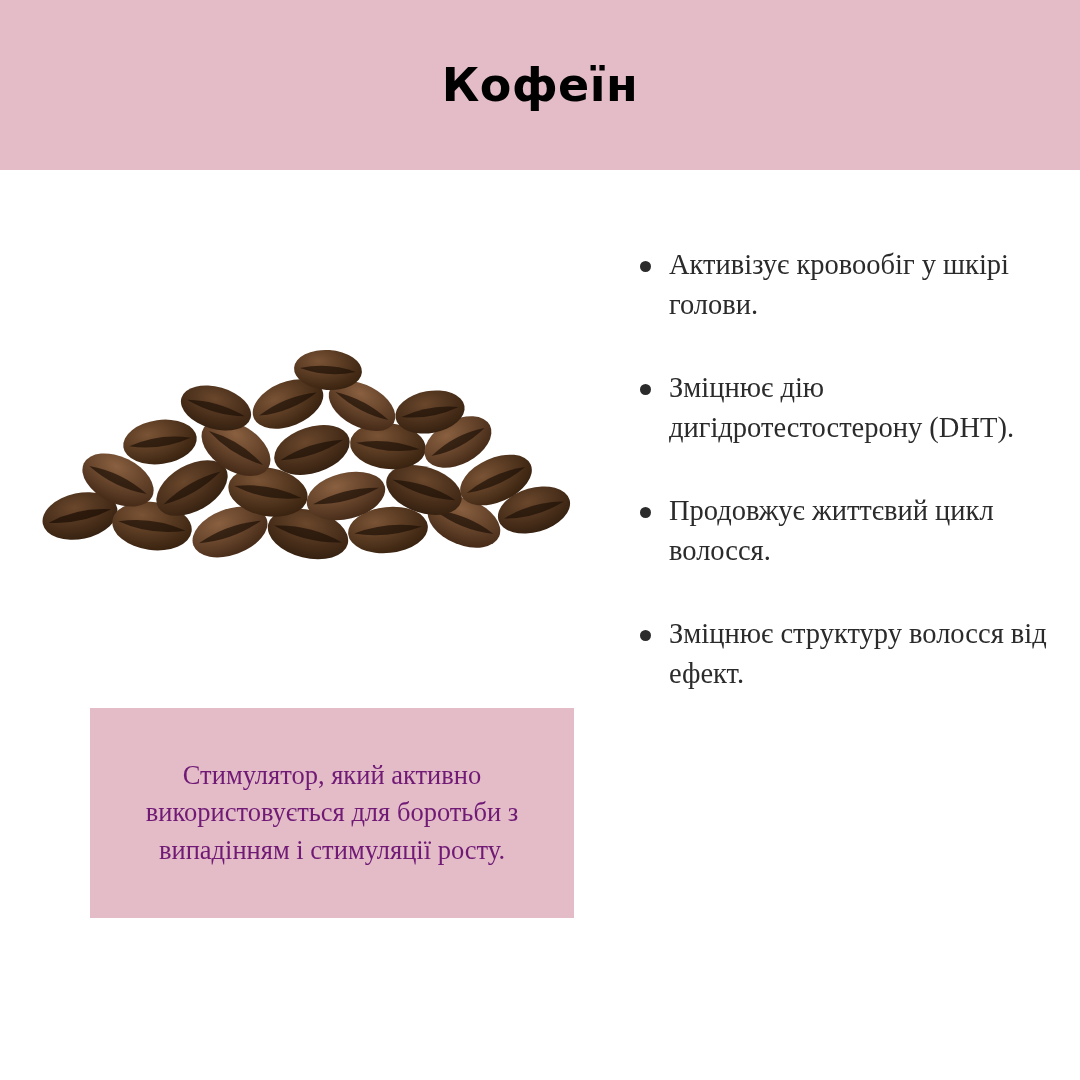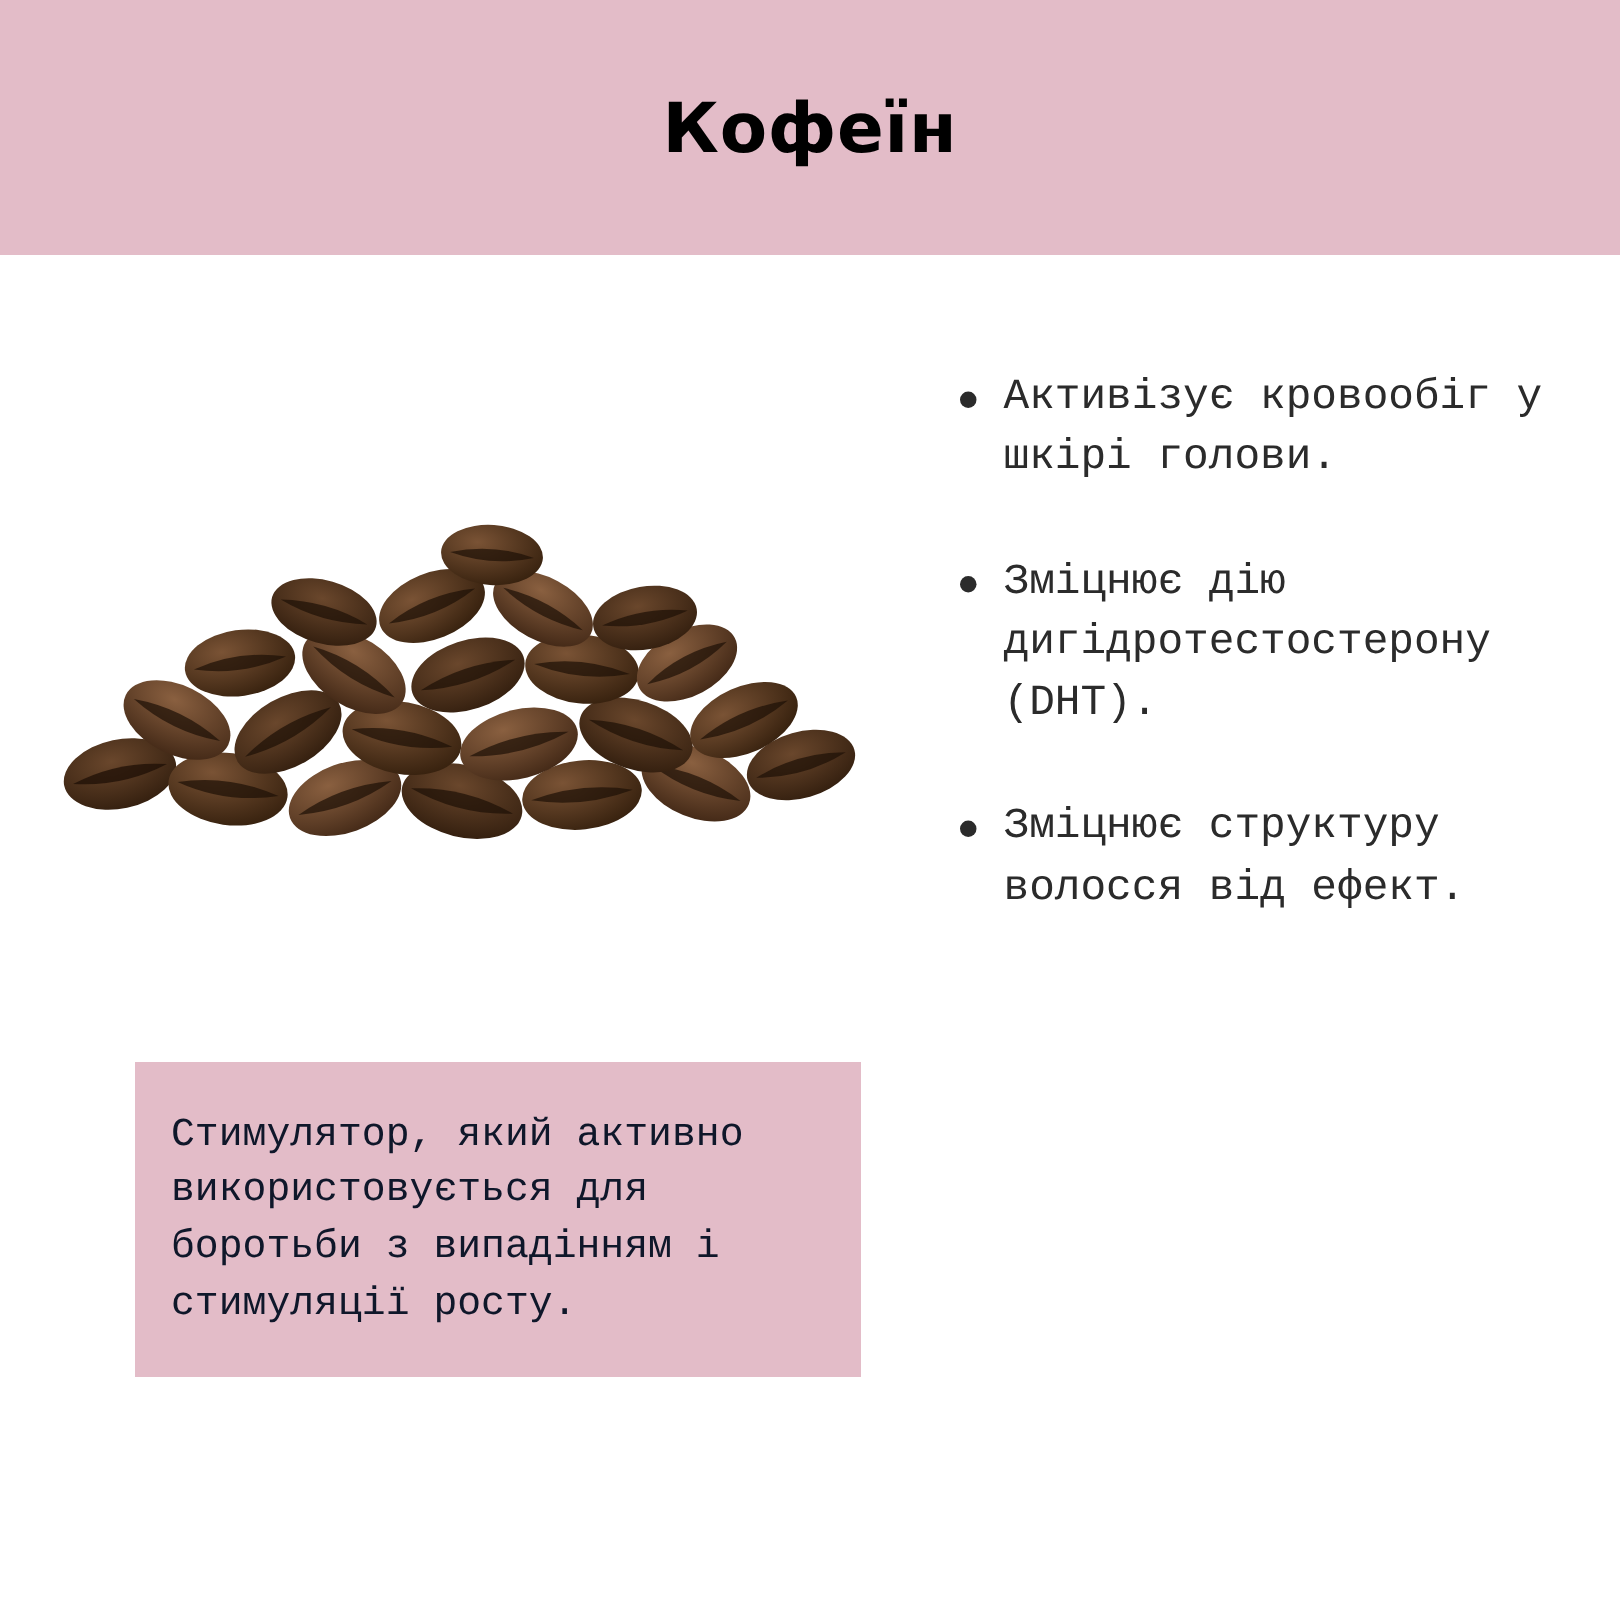--- a/index.html
+++ b/index.html
@@ -73,24 +73,25 @@
     width: 484px;
     height: 210px;
     background: #e3bcc8;
     display: flex;
     align-items: center;
     justify-content: center;
     box-sizing: border-box;
     padding: 10px 24px;
   }
   .caption-text {
-    font-family: Liberation Mono, monospace;
+    font-family: Liberation Serif, serif;
     font-size: 26.5px;
     line-height: 1.42;
-    color: #0f172a;
+    color: #701a75;
+    text-align: center;
   }
 
   
   .right-col {
     position: absolute;
     left: 640px;
     top: 245px;
     width: 410px;
   }
   .bullet-item {
@@ -101,21 +102,21 @@
   .bullet-dot {
     flex: 0 0 auto;
     width: 11px;
     height: 11px;
     border-radius: 50%;
     background: #2b2b2b;
     margin-top: 16px;
     margin-right: 18px;
   }
   .bullet-text {
-    font-family: Liberation Mono, monospace;
+    font-family: Liberation Serif, serif;
     font-size: 28.5px;
     line-height: 1.42;
     color: #2b2b2b;
   }
 </style>
 </head>
 <body>
 
 <div class="slide">
 
@@ -252,20 +253,24 @@
     <div class="bullet-item">
       <span class="bullet-dot"></span>
       <span class="bullet-text">Активізує кровообіг у шкірі голови.</span>
     </div>
 
     <div class="bullet-item">
       <span class="bullet-dot"></span>
       <span class="bullet-text">Зміцнює дію дигідротестостерону (DHT).</span>
     </div>
 
+    <div class="bullet-item">
+      <span class="bullet-dot"></span>
+      <span class="bullet-text">Продовжує життєвий цикл волосся.</span>
+    </div>
 
     <div class="bullet-item">
       <span class="bullet-dot"></span>
       <span class="bullet-text">Зміцнює структуру волосся від ефект.</span>
     </div>
 
 
   </div>
 
 </div>

